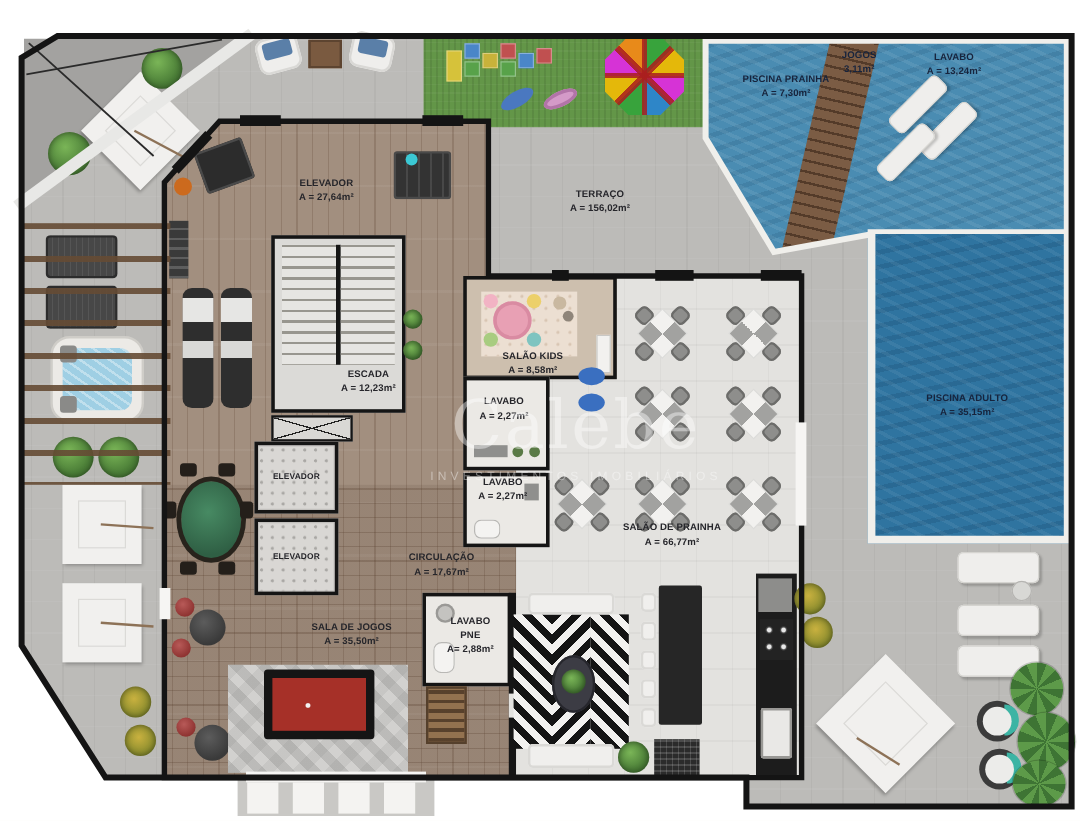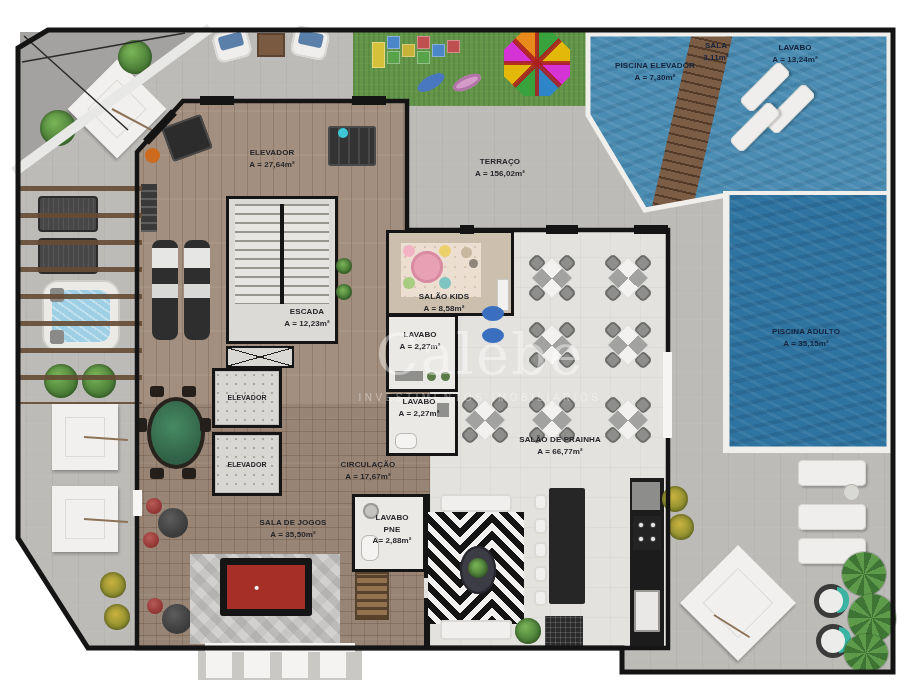--- a/index.html
+++ b/index.html
@@ -367,25 +367,25 @@
   <div class="lbl" style="left:392px;top:512px">
       <div>LAVABO</div>
       <div>PNE</div>
       <div>A= 2,88m²</div>
     </div>
   <div class="lbl" style="left:560px;top:434px">
       <div>SALÃO DE PRAINHA</div>
       <div>A = 66,77m²</div>
     </div>
   <div class="lbl pool" style="left:655px;top:60px">
-      <div>PISCINA ELEVADOR</div>
+      <div>PISCINA PRAINHA</div>
       <div>A = 7,30m²</div>
     </div>
   <div class="lbl pool" style="left:716px;top:40px">
-      <div>SALA</div>
+      <div>JOGOS</div>
       <div>3,11m²</div>
     </div>
   <div class="lbl pool" style="left:795px;top:42px">
       <div>LAVABO</div>
       <div>A = 13,24m²</div>
     </div>
   <div class="lbl pool" style="left:806px;top:326px">
       <div>PISCINA ADULTO</div>
       <div>A = 35,15m²</div>
     </div>

